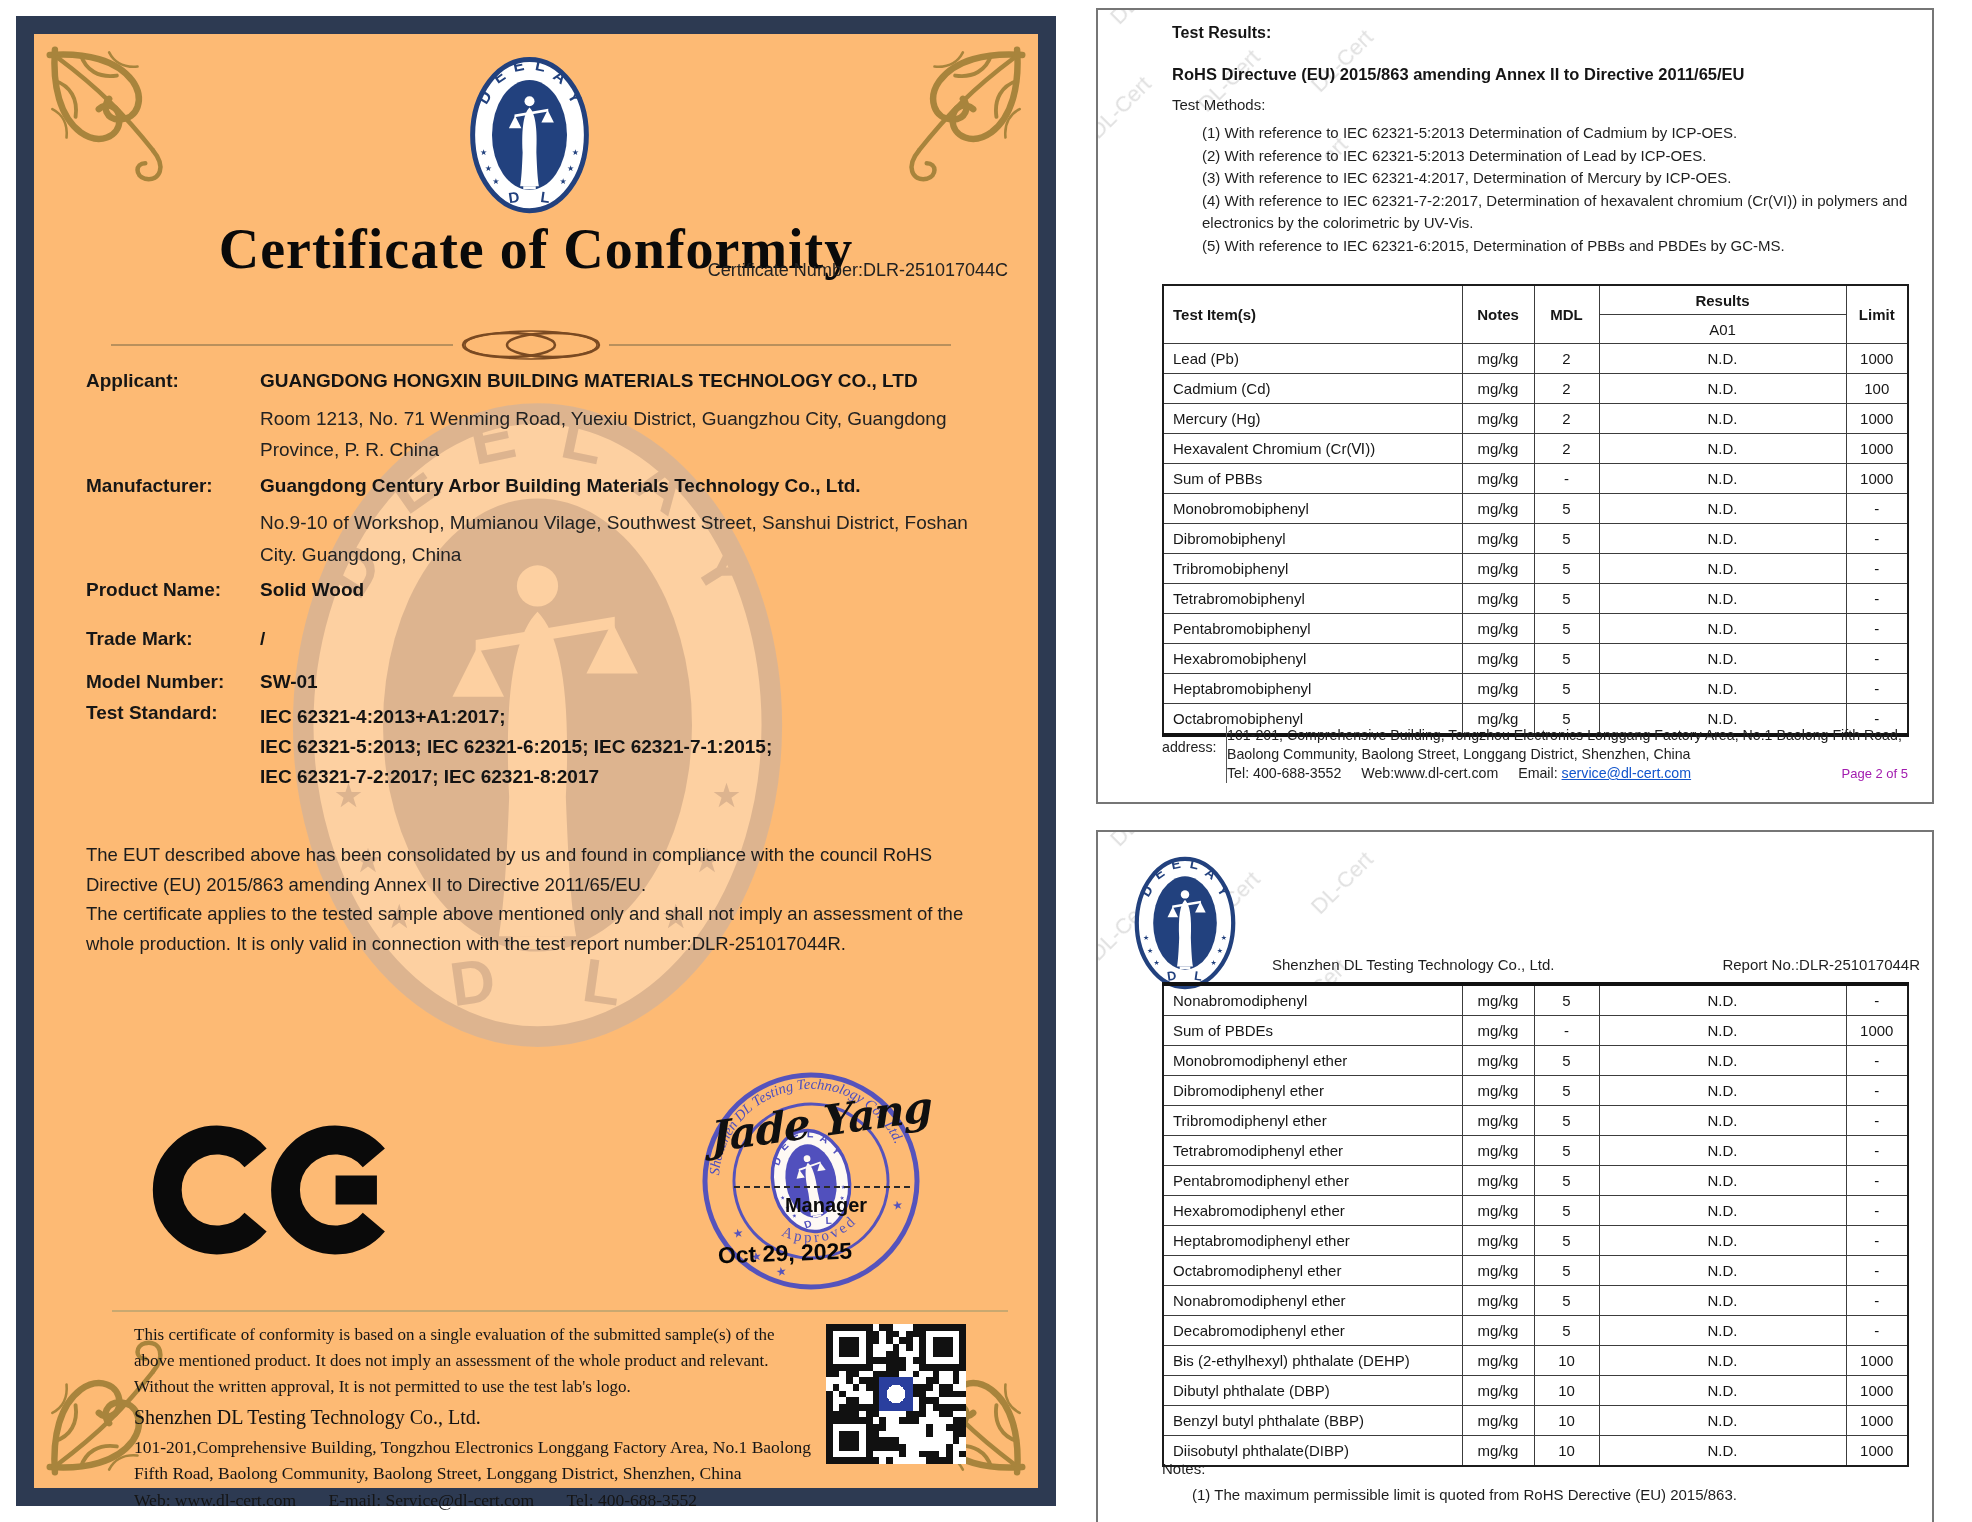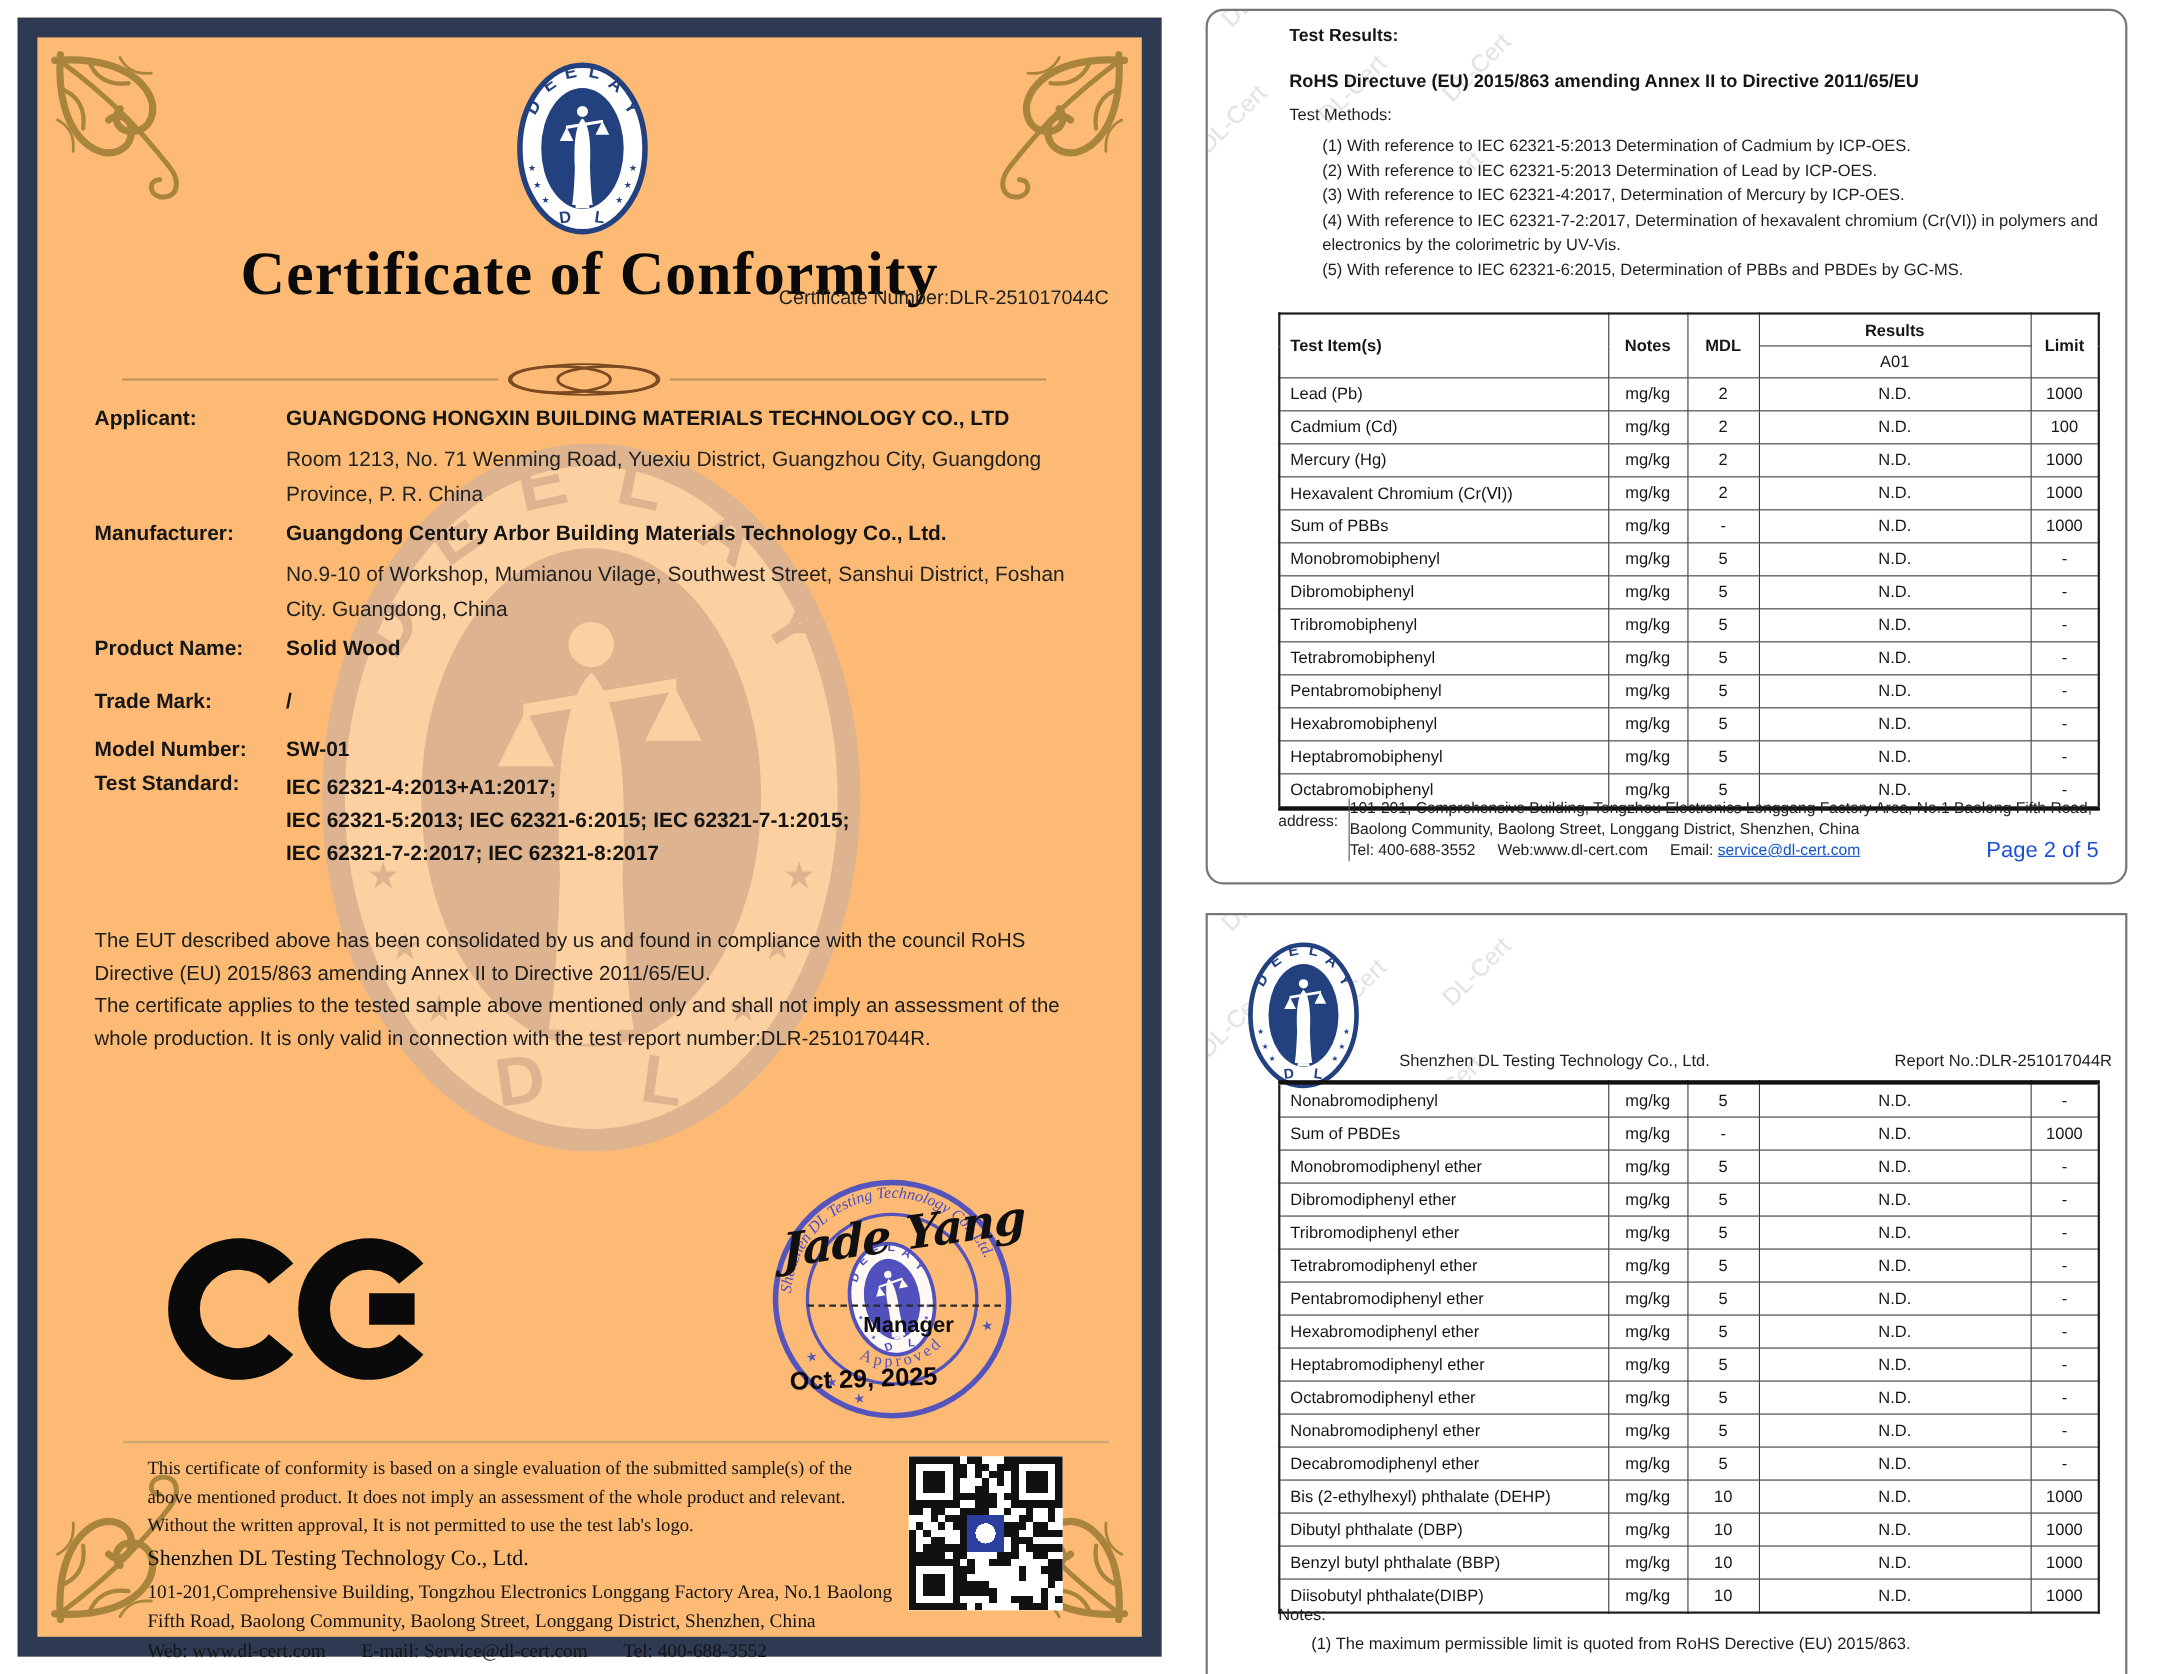--- a/index.html
+++ b/index.html
@@ -37,21 +37,21 @@
   .rtable thead th{font-weight:bold;height:28px;}
   .tA{border:2px solid #1c1c1c;border-bottom:4px solid #111;}
   .tA td{height:29px;}
   .tB{border:2px solid #1c1c1c;border-top:4px solid #111;}
   .tB td{height:29px;}
   .c-item{text-align:left !important;padding-left:9px !important;}
   .pfooter{position:absolute;display:flex;font-size:14.2px;line-height:19px;color:#222;}
   .pfooter .lbl{width:64px;text-align:left;padding-top:12px;}
   .pfooter .txt{border-left:1.5px solid #555;}
   .link{color:#1155cc;text-decoration:underline;cursor:pointer;}
-  .pageno{position:absolute;right:6px;bottom:0;font-size:20px;color:#1d4ed8;}
+  .pageno{position:absolute;right:6px;bottom:0;font-size:13px;color:#a21caf;}
   .notes{position:absolute;font-size:15px;color:#1d1d1d;}
 </style>
 </head>
 <body>
 
 <svg width="0" height="0" style="position:absolute" aria-hidden="true">
   <defs>
     <pattern id="wmpat" width="190" height="124" patternUnits="userSpaceOnUse" patternTransform="rotate(-45)">
       <text x="4" y="26" font-size="22" fill="#c6c6c6" opacity="0.55" font-family="Liberation Sans, sans-serif">DL-Cert</text>
       <text x="98" y="92" font-size="22" fill="#c6c6c6" opacity="0.55" font-family="Liberation Sans, sans-serif">DL-Cert</text>
@@ -367,21 +367,21 @@
           <rect x="0" y="14" width="7" height="7" fill="#111"></rect>
           <rect x="1" y="15" width="5" height="5" fill="#fff"></rect>
           <rect x="2" y="16" width="3" height="3" fill="#111"></rect>
           <rect x="8" y="8" width="5" height="5" fill="#2a3f9e"></rect>
           <circle cx="10.5" cy="10.5" r="1.4" fill="#fff"></circle>
         </svg>
 
     </div>
   </div>
 
-  <div class="panel" style="left:1096px;top:8px;width:834px;height:792px;border-radius:16px;">
+  <div class="panel" style="left:1096px;top:8px;width:834px;height:792px;">
     <svg class="wm">
         <rect width="100%" height="100%" fill="url(#wmpat)"></rect>
       </svg>
 
     <div class="p-head z1" style="left:74px;top:14px;">Test Results:</div>
     <div class="p-head z1" style="left:74px;top:55px;font-size:16.5px;">RoHS Directuve (EU) 2015/863 amending Annex II to Directive 2011/65/EU</div>
     <div class="p-text z1" style="left:74px;top:86px;">Test Methods:</div>
 
     <div class="methods z1" style="left:104px;top:112px;width:712px;">
 

